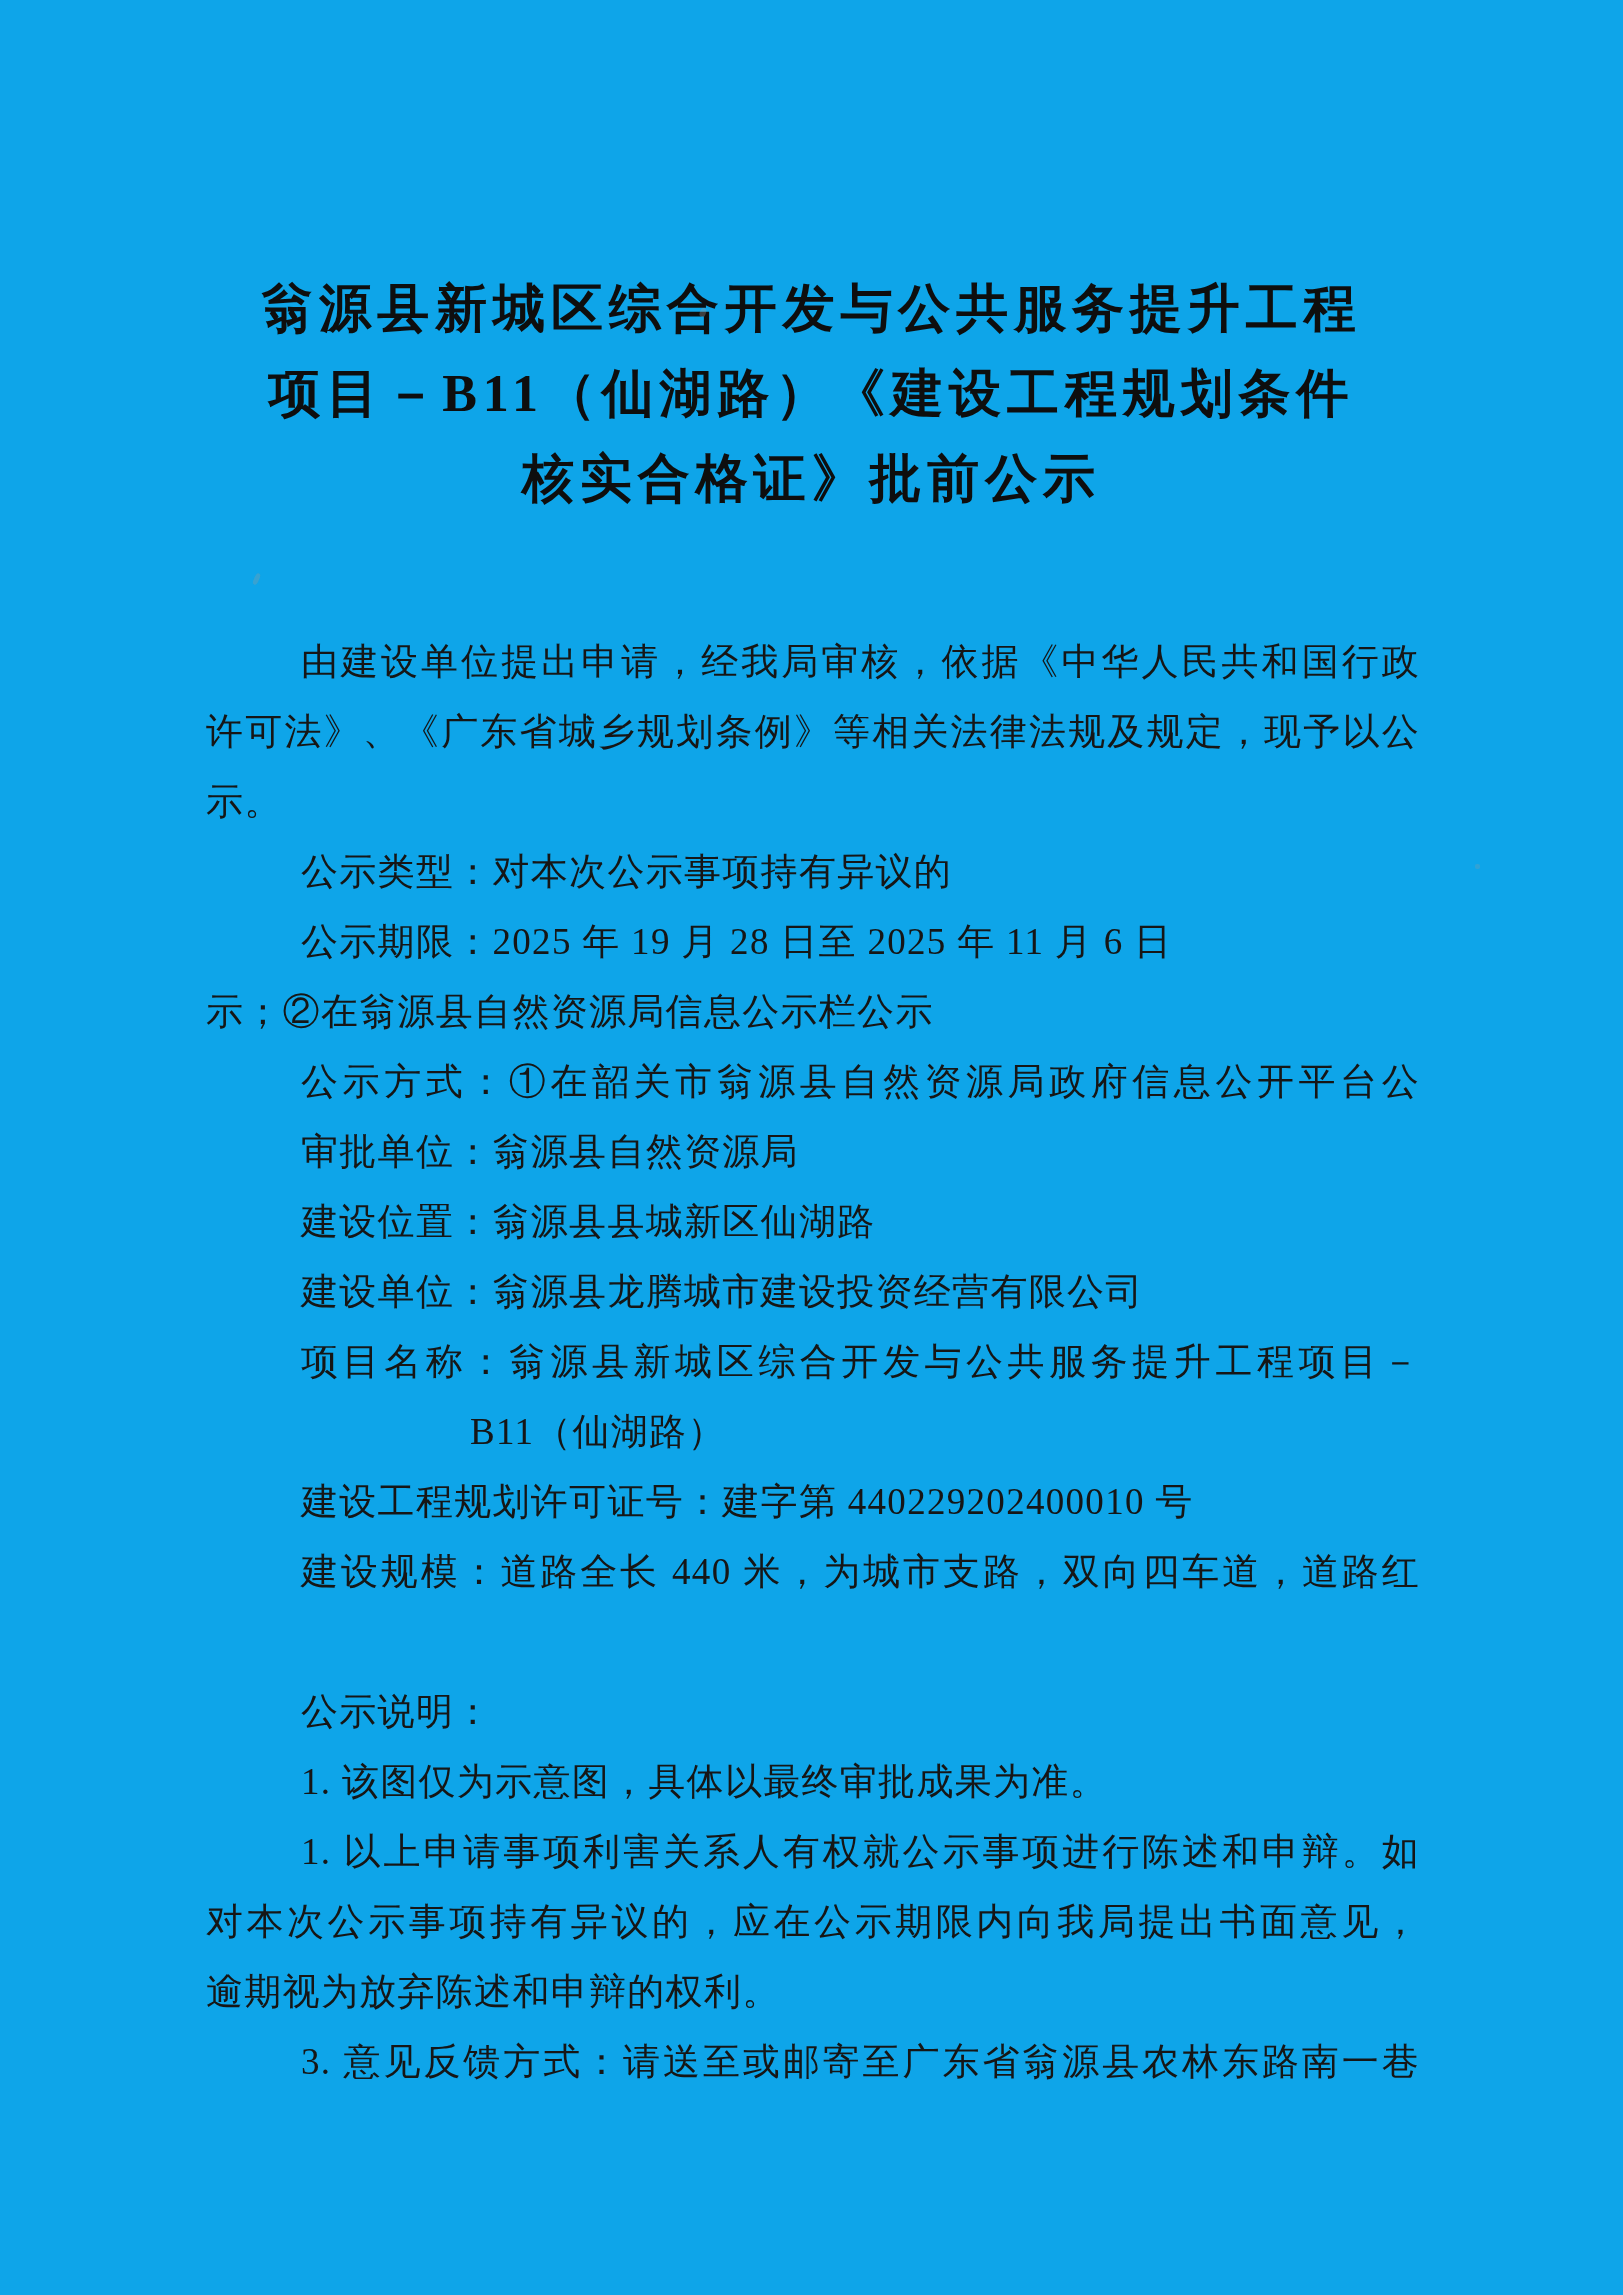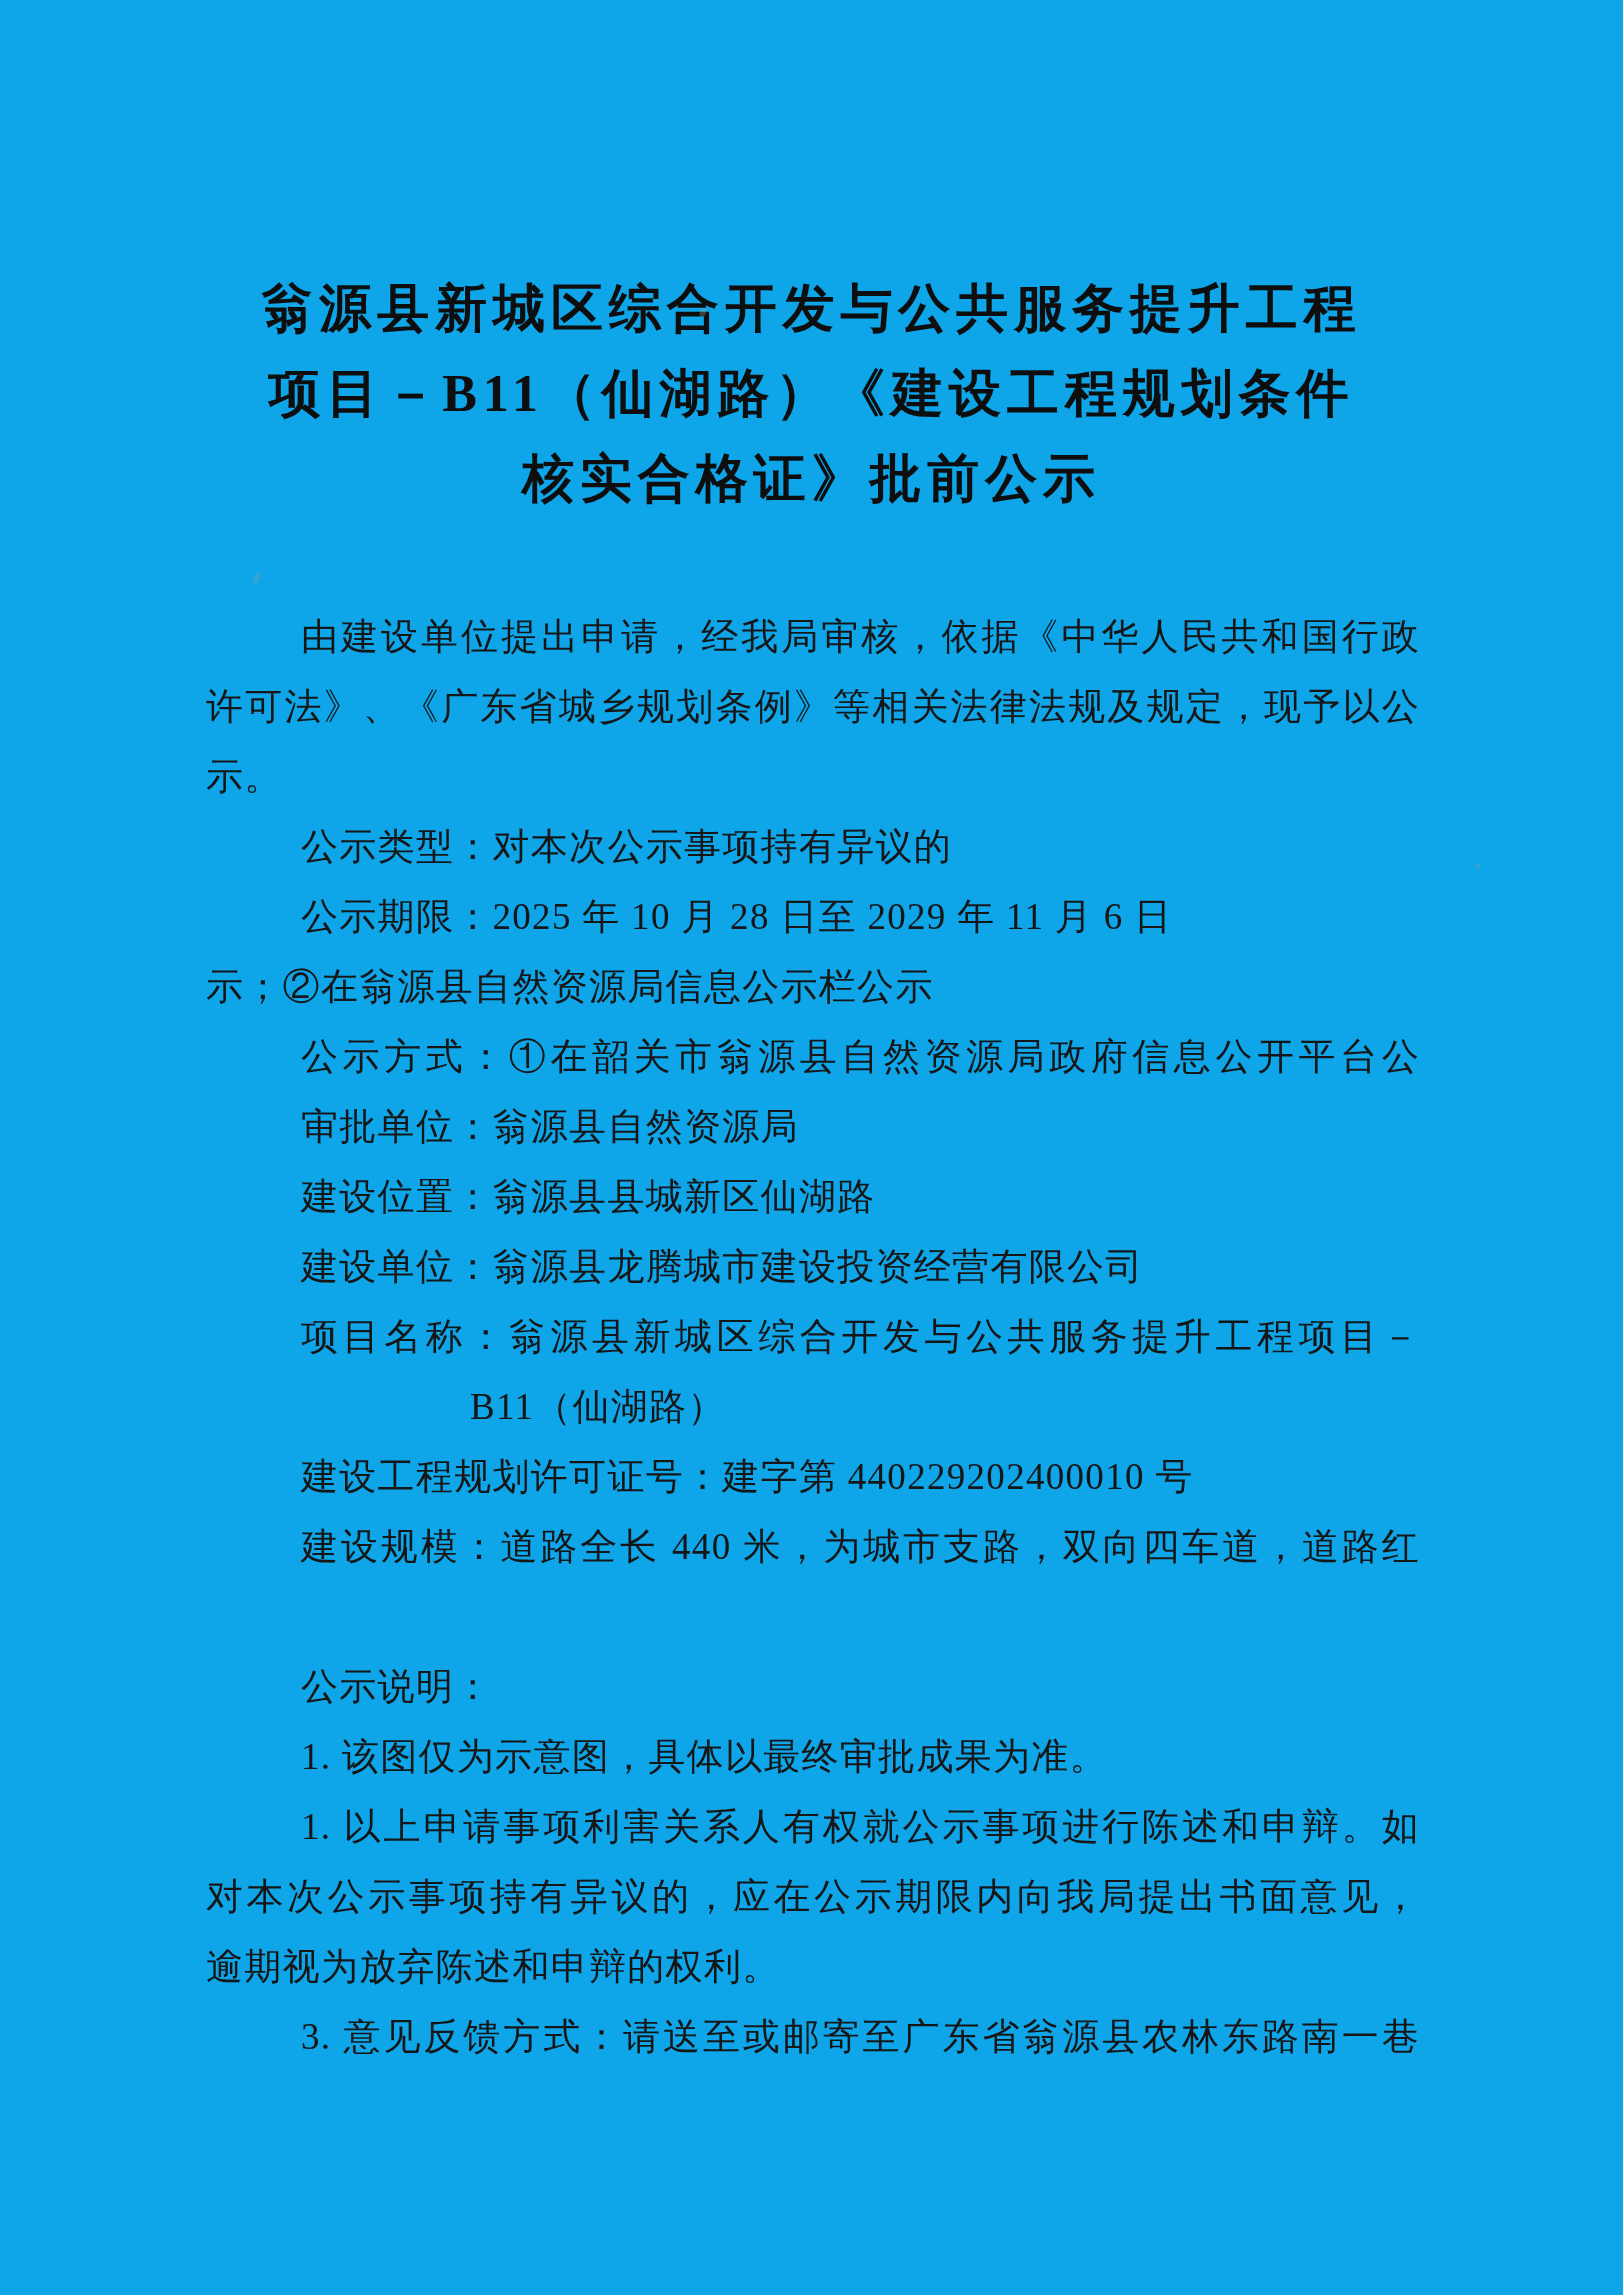--- a/index.html
+++ b/index.html
@@ -24,21 +24,21 @@
     text-align: center;
     font-family: "Liberation Serif", "DejaVu Serif", serif;
     font-weight: bold;
     font-size: 52px;
     line-height: 85px;
     letter-spacing: 5.9px;
     color: #0e0e0e;
   }
   .doc-body {
     position: absolute;
-    top: 602px;
+    top: 627px;
     left: 206px;
     width: 1214px;
     font-family: "Liberation Serif", "DejaVu Serif", serif;
     font-size: 37px;
     line-height: 70px;
     letter-spacing: 1.3px;
     color: #161616;
   }
   .line {
     height: 70px;
@@ -71,21 +71,21 @@
     <div class="title-line">翁源县新城区综合开发与公共服务提升工程</div>
     <div class="title-line">项目－B11（仙湖路）《建设工程规划条件</div>
     <div class="title-line">核实合格证》批前公示</div>
   </header>
 
   <main class="doc-body">
     <div class="line ind stretch">由建设单位提出申请，经我局审核，依据《中华人民共和国行政</div>
     <div class="line stretch">许可法》、《广东省城乡规划条例》等相关法律法规及规定，现予以公</div>
     <div class="line">示。</div>
     <div class="line ind">公示类型：对本次公示事项持有异议的</div>
-    <div class="line ind">公示期限：2025 年 10 月 28 日至 2029 年 11 月 6 日</div>
+    <div class="line ind">公示期限：2025 年 19 月 28 日至 2025 年 11 月 6 日</div>
     <div class="line">示；②在翁源县自然资源局信息公示栏公示</div>
     <div class="line ind stretch">公示方式：①在韶关市翁源县自然资源局政府信息公开平台公</div>
     <div class="line ind">审批单位：翁源县自然资源局</div>
     <div class="line ind">建设位置：翁源县县城新区仙湖路</div>
     <div class="line ind">建设单位：翁源县龙腾城市建设投资经营有限公司</div>
     <div class="line ind stretch">项目名称：翁源县新城区综合开发与公共服务提升工程项目－</div>
     <div class="line b11">B11（仙湖路）</div>
     <div class="line ind">建设工程规划许可证号：建字第 440229202400010 号</div>
     <div class="line ind stretch">建设规模：道路全长 440 米，为城市支路，双向四车道，道路红</div>
     <div class="line blank"></div>

